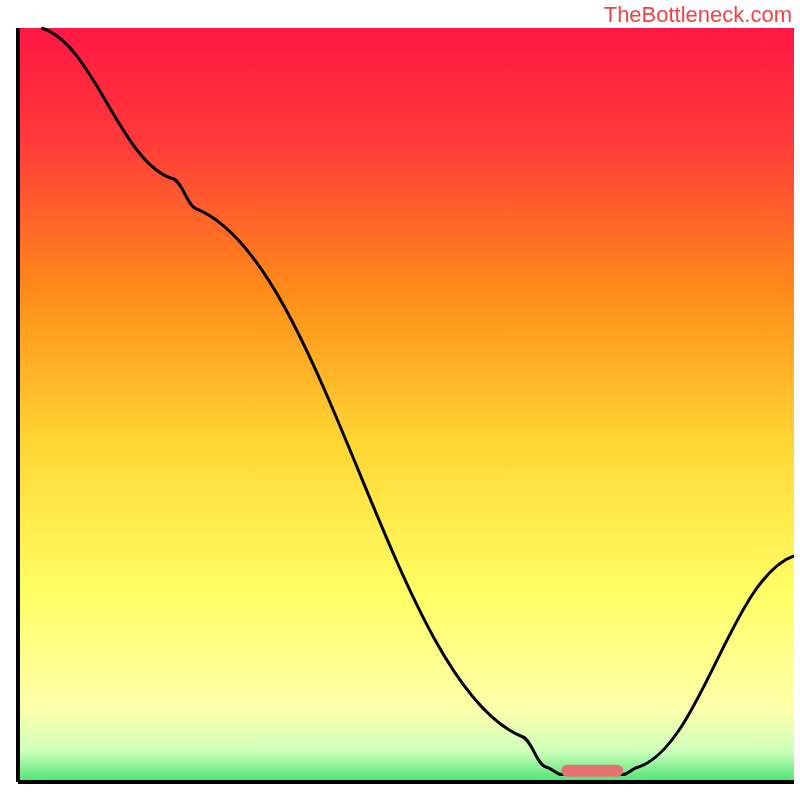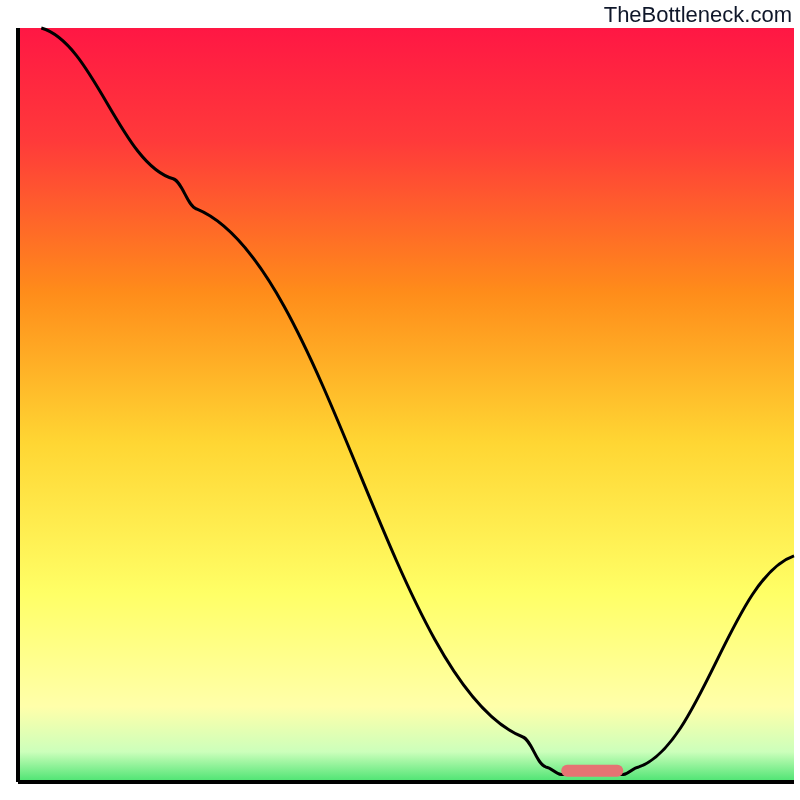--- a/index.html
+++ b/index.html
@@ -12,21 +12,21 @@
   }
   .chart-container {
     position: relative;
     width: 800px;
     height: 800px;
   }
   .watermark {
     position: absolute;
     top: 2px;
     right: 8px;
-    color: #0f172a;
+    color: #ef4444;
     font-size: 22px;
     font-weight: 500;
     z-index: 10;
   }
   svg {
     display: block;
   }
 </style>
 </head>
 <body>

